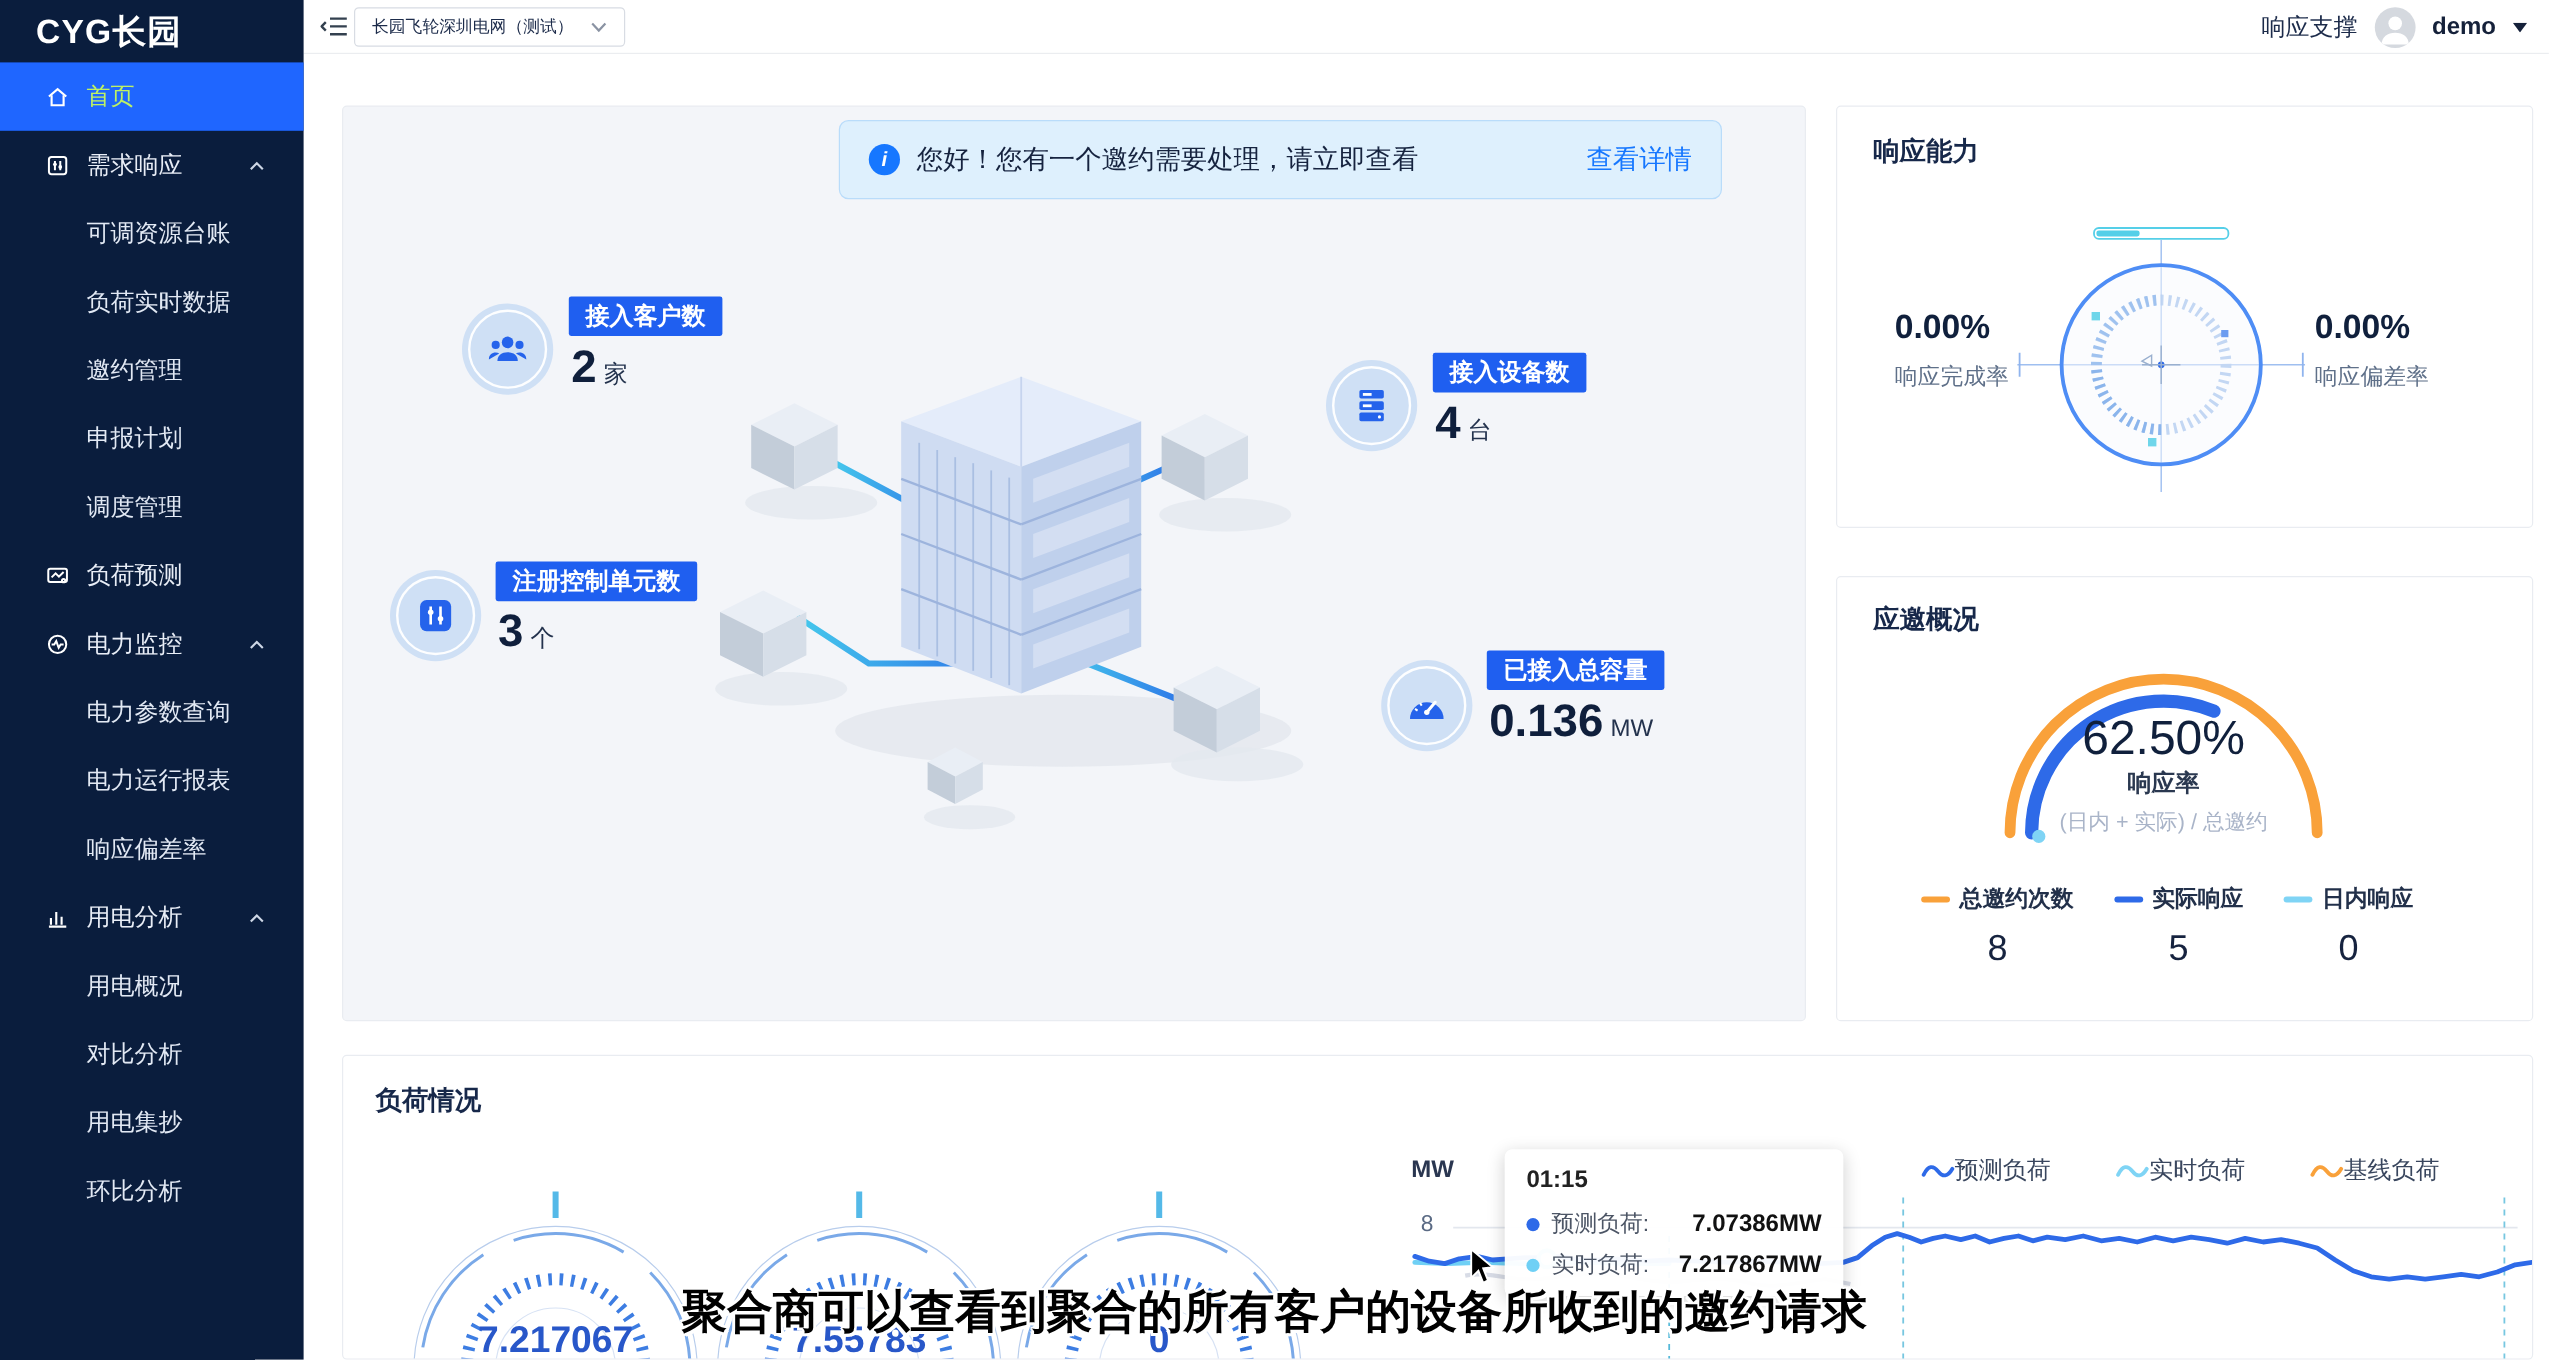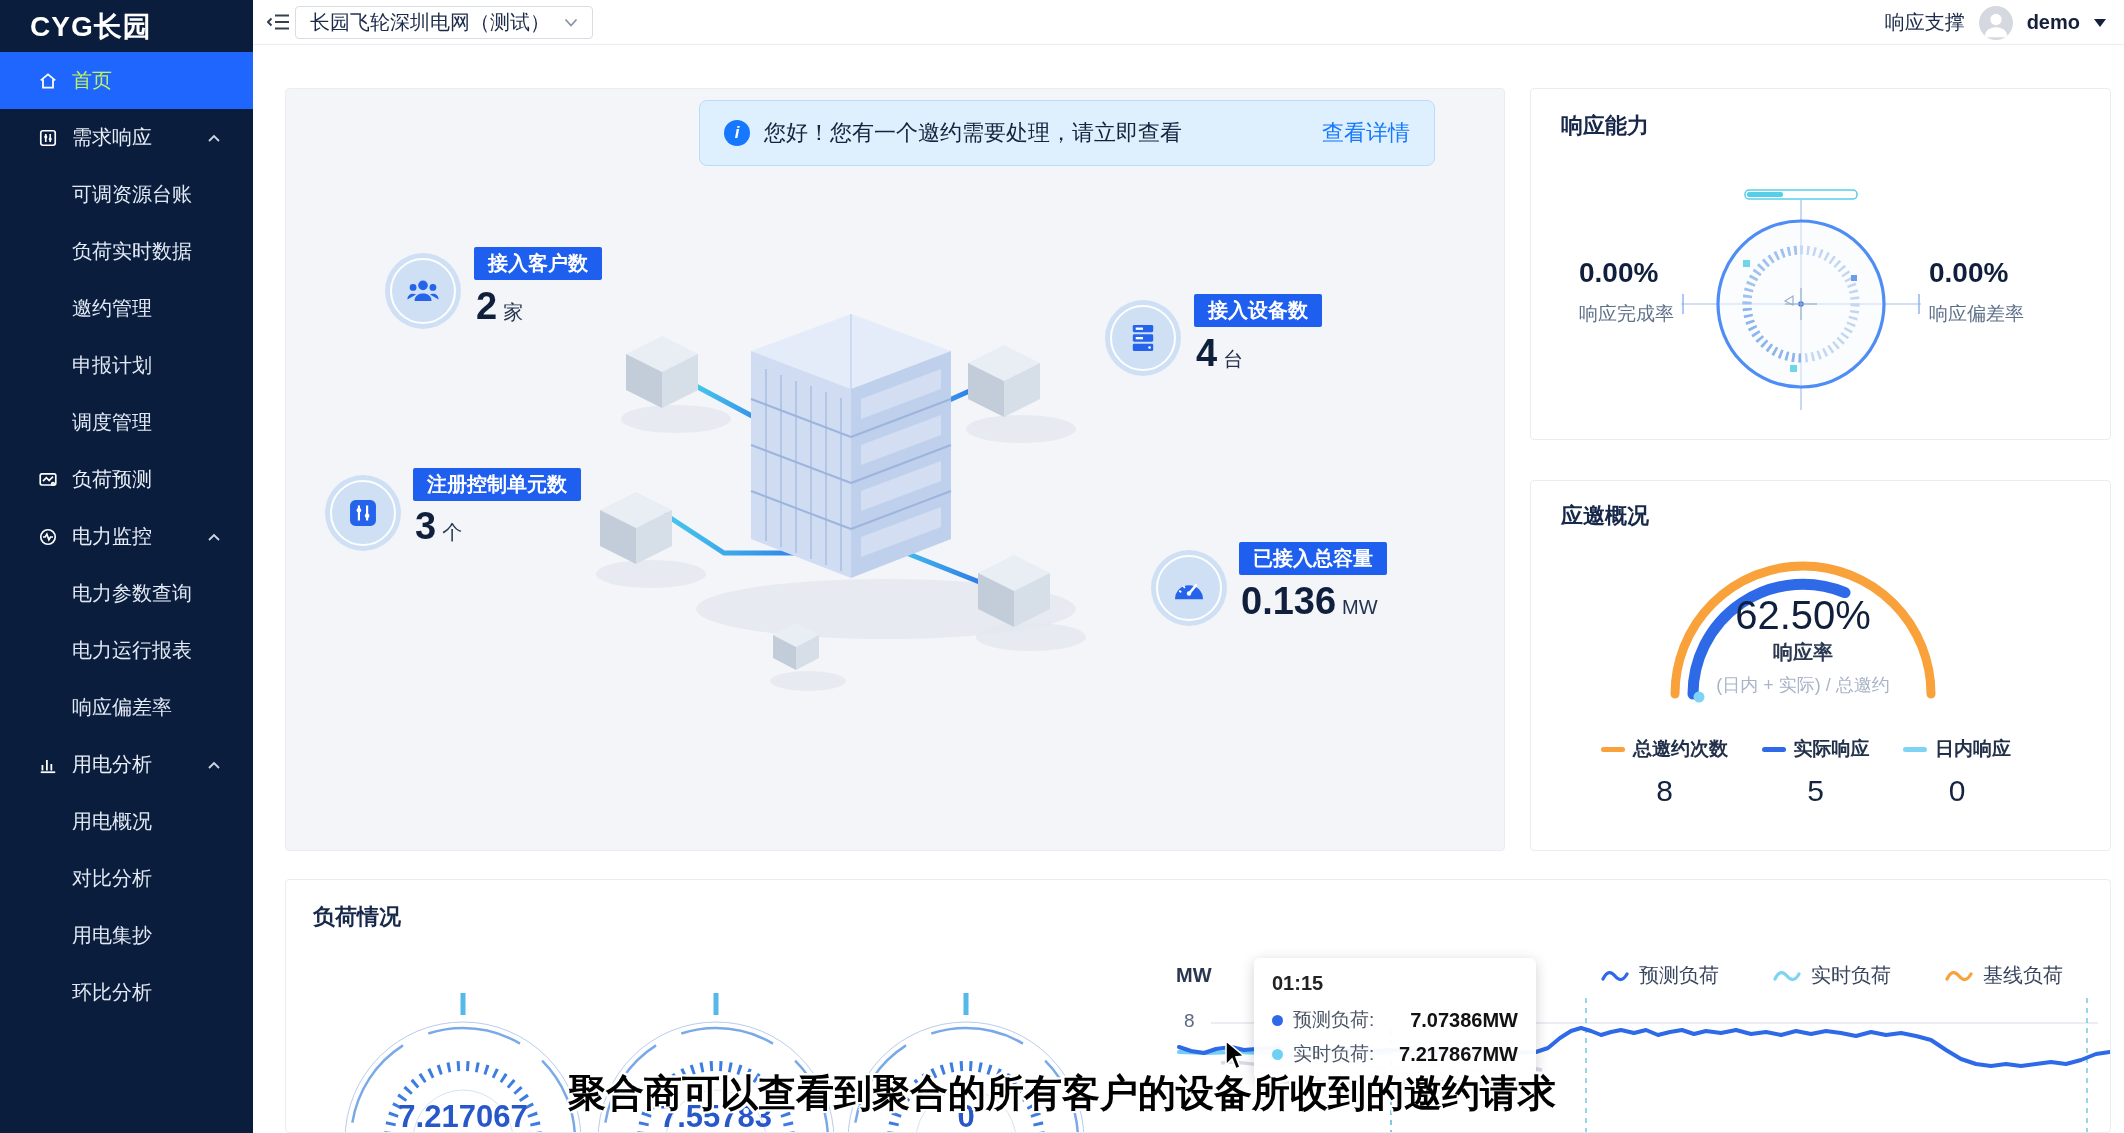--- a/index.html
+++ b/index.html
@@ -15,21 +15,21 @@
   .m-item.active { background:#1f66ff; color:#bef264; }
   .m-ico { width:20px; height:20px; margin-left:38px; flex:0 0 20px; }
   .m-lab { margin-left:14px; }
   .m-item.child .m-lab { margin-left:72px; color:#e2e9f4; }
   .m-chev { position:absolute; right:32px; width:14px; height:10px; }
 
   
   #topbar { position:absolute; left:253px; top:0; width:1871px; height:45px; background:#fff; border-bottom:1px solid #ebedf0; z-index:9; }
   .fold { position:absolute; left:14px; top:12px; width:24px; height:20px; cursor:pointer; }
   .orgsel { position:absolute; left:42px; top:6px; height:33px; border:1px solid #d8dce3; border-radius:4px;
-    display:flex; align-items:center; padding:0 14px; gap:14px; font-size:20px; color:#1c2b4a; cursor:pointer; background:#fff; }
+    display:flex; align-items:center; padding:0 14px; gap:14px; font-size:14px; color:#1c2b4a; cursor:pointer; background:#fff; }
   .tright { position:absolute; right:18px; top:0; height:45px; display:flex; align-items:center; gap:14px; }
   .support { font-size:20px; color:#1c2b4a; cursor:pointer; }
   .avatar { width:34px; height:34px; border-radius:50%; background:#d5d9df; position:relative; overflow:hidden; }
   .uname { font-size:20px; font-weight:bold; color:#15213a; }
 
   
   .card { position:absolute; background:#fff; border:1px solid #e9ecf1; border-radius:4px; }
   #illus-card { left:285px; top:88px; width:1220px; height:763px; background:#f3f5f9; }
   #cap-card  { left:1530px; top:88px;  width:581px; height:352px; }
   #inv-card  { left:1530px; top:480px; width:581px; height:371px; }
@@ -64,21 +64,21 @@
   .inv-legend { position:absolute; left:70px; top:255px; width:410px; display:flex; justify-content:space-between; }
   .inv-col { display:flex; flex-direction:column; align-items:center; }
   .inv-key { display:flex; align-items:center; gap:8px; font-size:19px; color:#22304a; font-weight:bold; }
   .inv-dash { width:24px; height:5px; border-radius:3px; }
   .inv-num { font-size:30px; color:#16233f; margin-top:12px; }
 
   
   .axis-unit { position:absolute; left:890px; top:84px; font-size:20px; font-weight:bold; color:#2a3650; }
   .axis-tick { position:absolute; left:898px; top:130px; font-size:19px; color:#5a6a84; }
   .chart-legend { position:absolute; left:1315px; top:82px; display:flex; gap:54px; z-index:4; }
-  .cl-item { display:flex; align-items:center; gap:10px; font-size:20px; color:#39465e; cursor:pointer; }
+  .cl-item { display:flex; align-items:center; gap:0; font-size:20px; color:#39465e; cursor:pointer; }
   .tooltip { position:absolute; left:968px; top:78px; width:282px; height:122px; background:rgba(255,255,255,.96);
     border-radius:6px; box-shadow:0 3px 14px rgba(0,0,0,.18); padding:14px 18px; z-index:30; }
   .tt-time { font-size:20px; font-weight:bold; color:#222; margin-bottom:12px; }
   .tt-row { display:flex; align-items:center; gap:10px; font-size:19px; color:#4c5565; margin-bottom:8px; }
   .tt-dot { width:11px; height:11px; border-radius:50%; flex:0 0 11px; }
   .tt-val { margin-left:auto; font-weight:bold; color:#111; font-size:20px; }
 
   
   #caption { position:absolute; left:50%; transform:translateX(-50%); top:1068px; z-index:60;
     font-size:38px; font-weight:bold; color:#000; white-space:nowrap;

